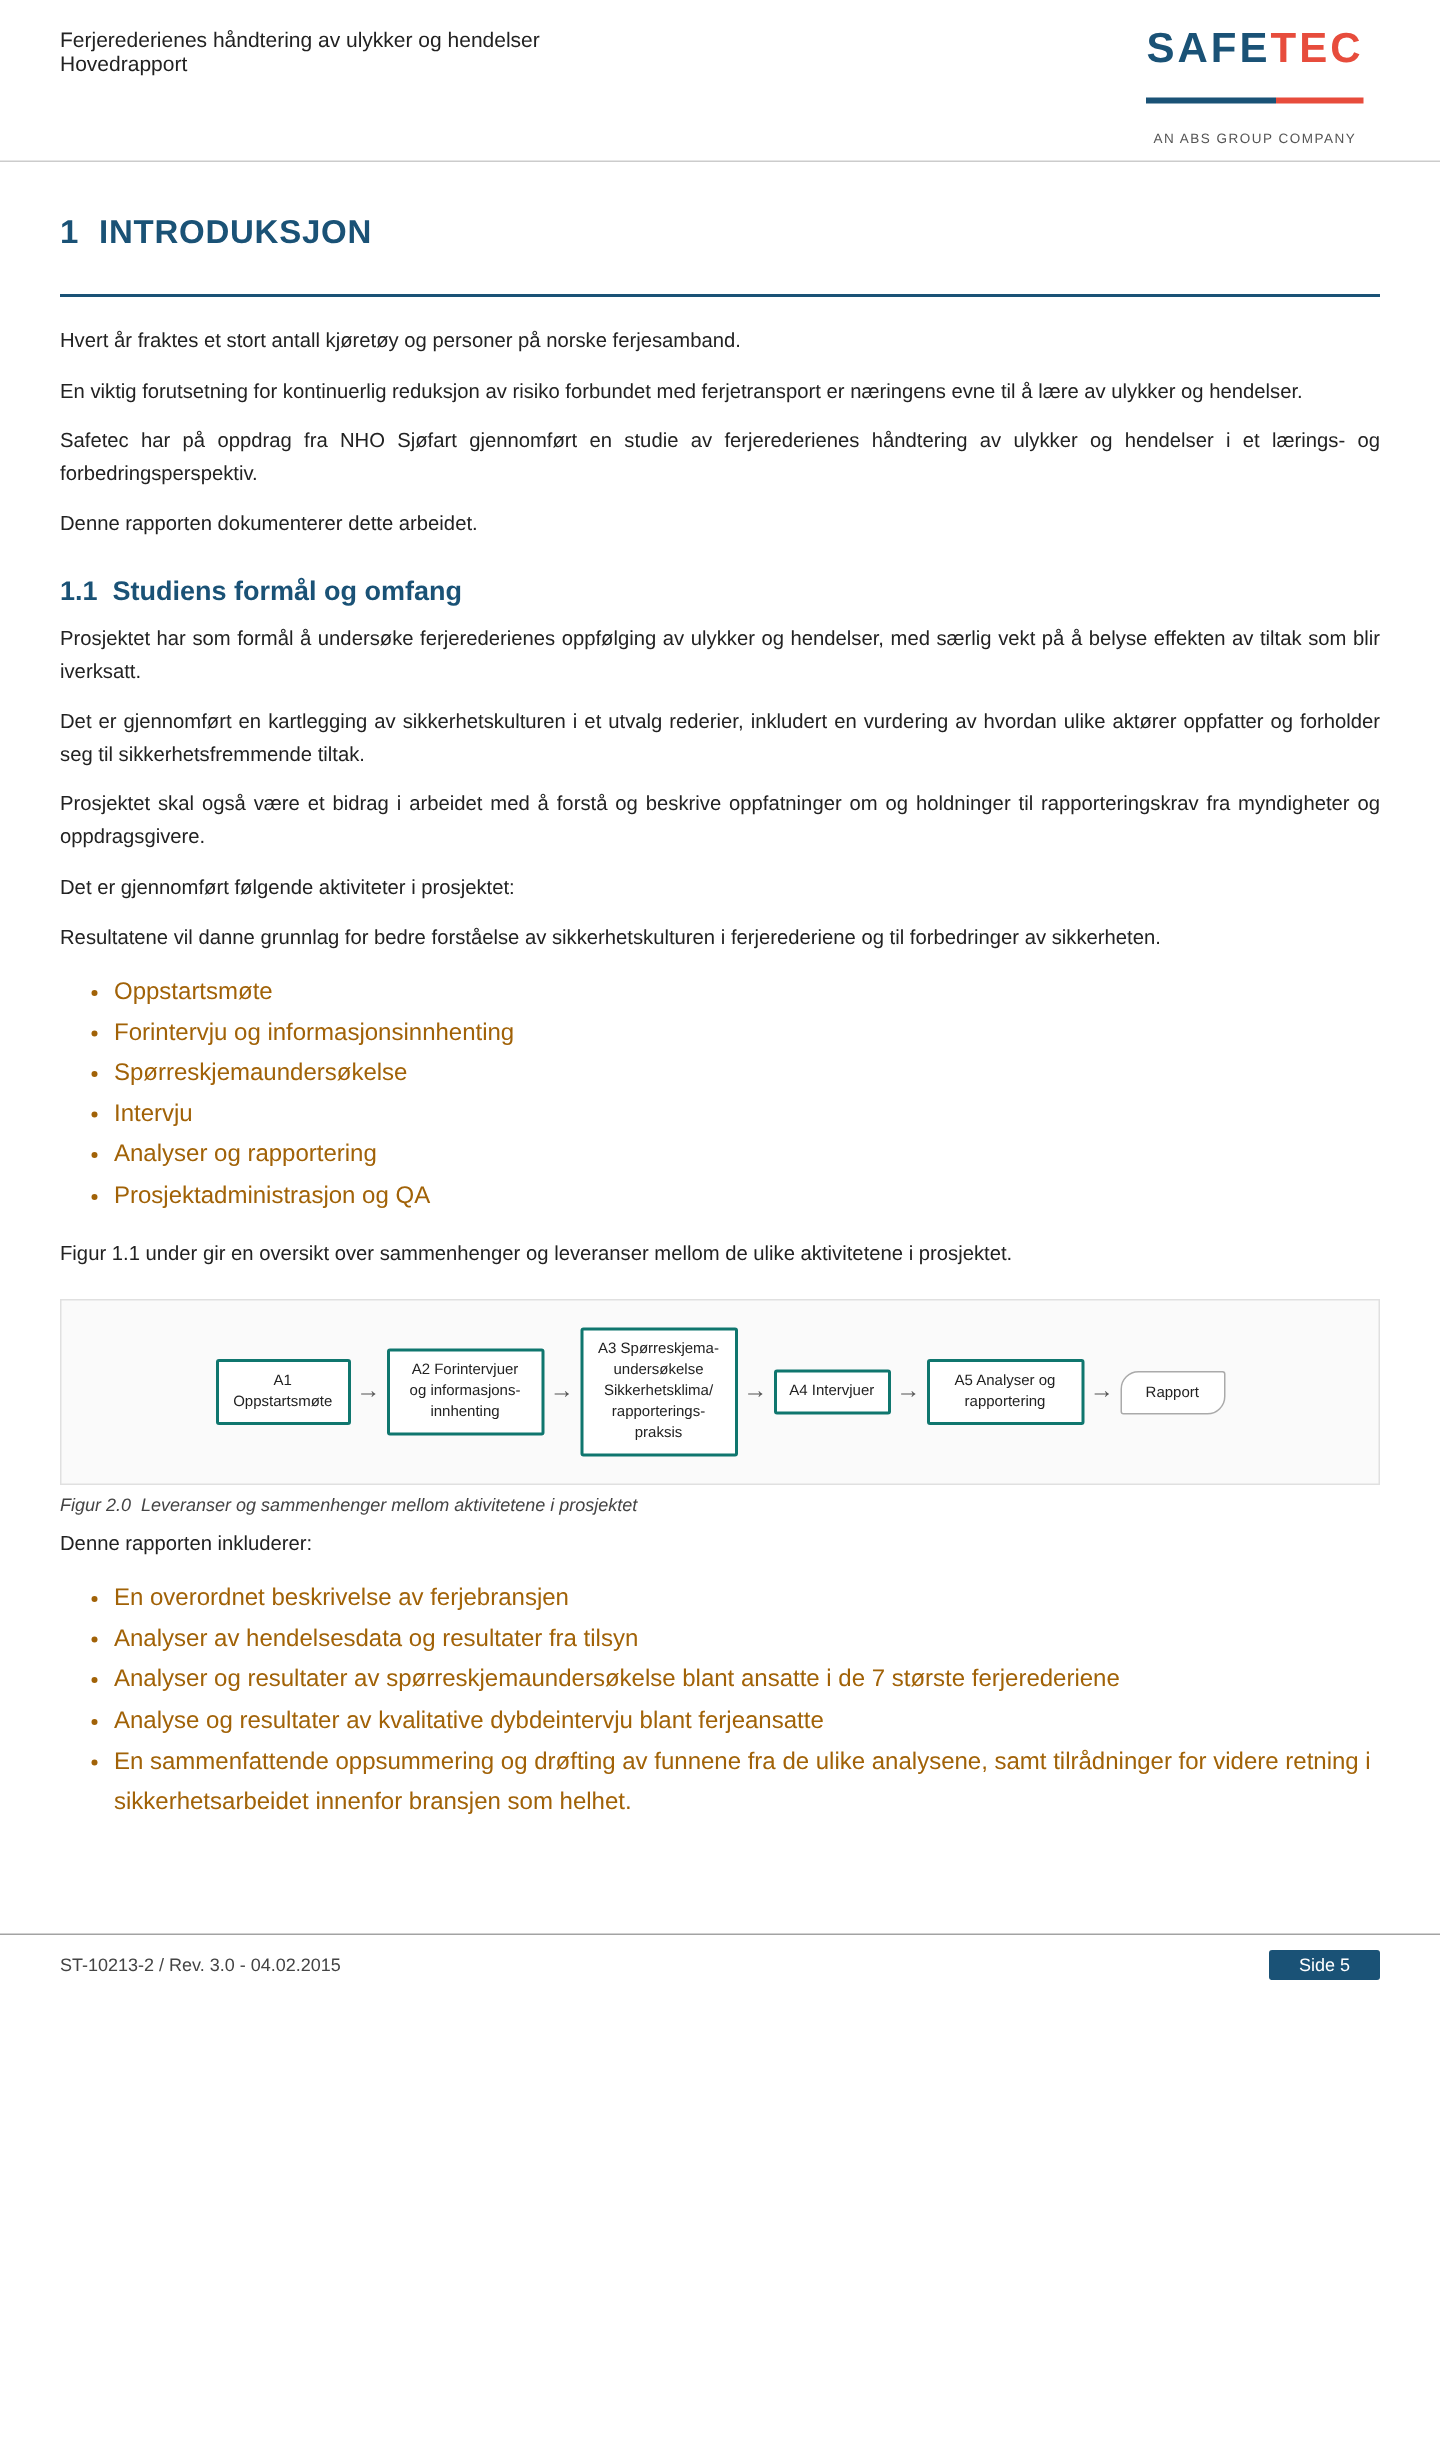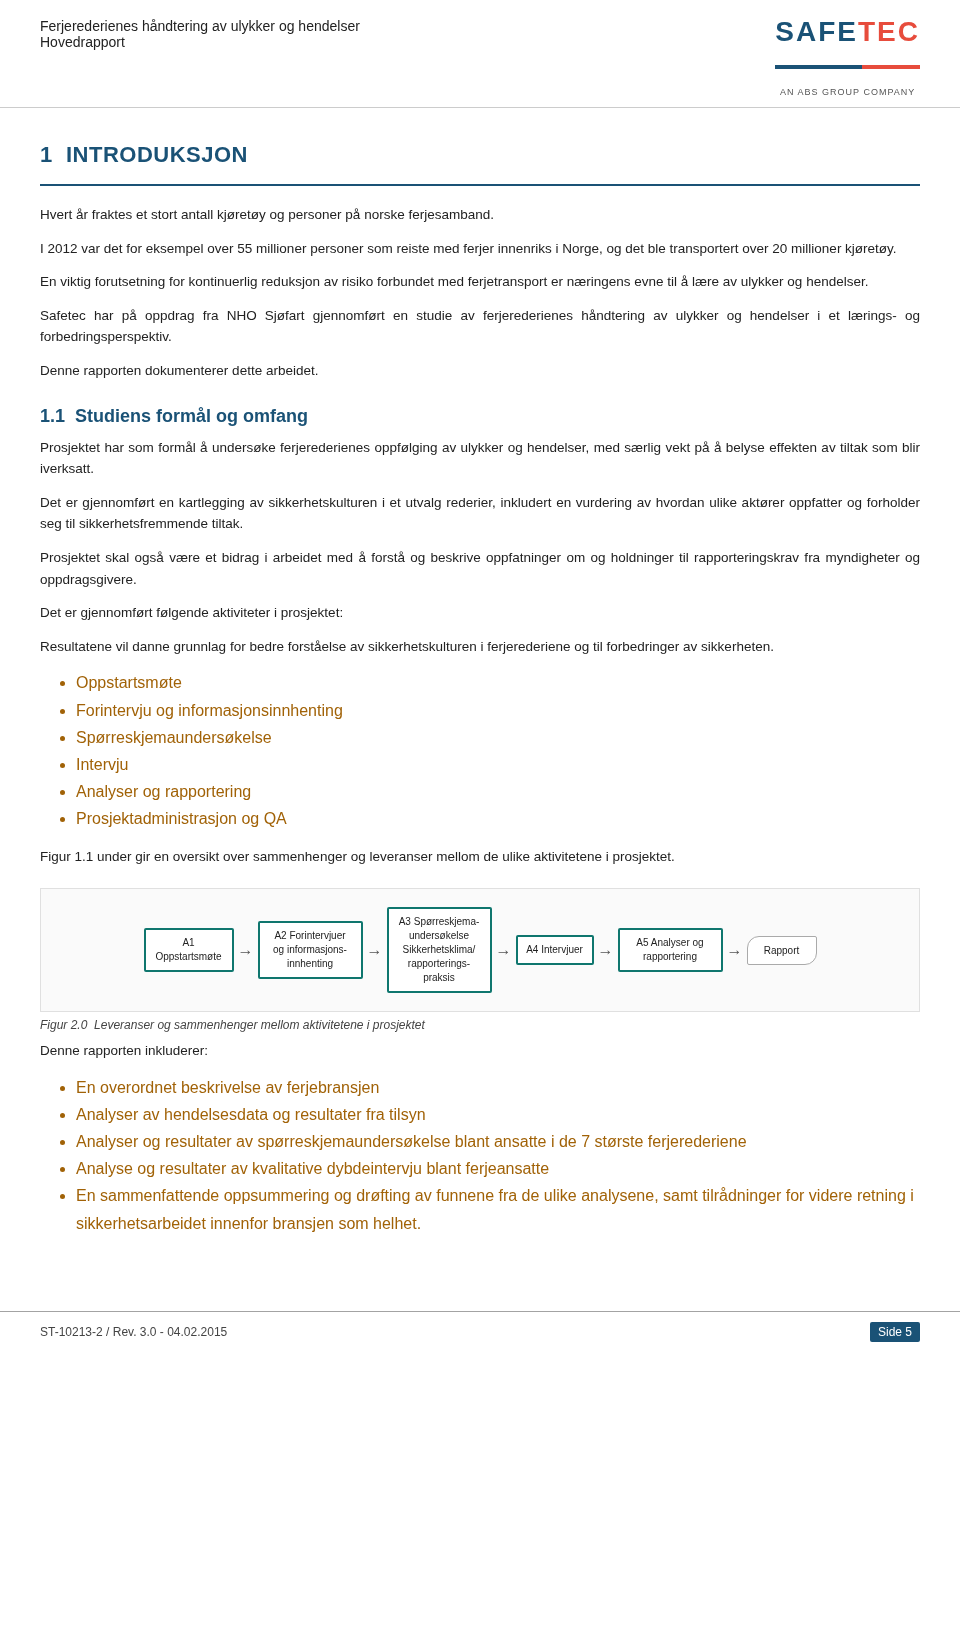--- a/index.html
+++ b/index.html
@@ -14,21 +14,21 @@
       width: 960px;
       min-height: 1629px;
       padding: 0;
       position: relative;
     }
     
     .header {
       display: flex;
       justify-content: space-between;
       align-items: flex-start;
-      padding: 18px 40px 10px 40px;
+      padding: 18px 51px 10px 40px;
       border-bottom: 1px solid #ccc;
       margin-bottom: 0;
     }
     .header-left {
       display: flex;
       flex-direction: column;
     }
     .header-title {
       font-size: 14px;
       color: #222;
@@ -79,21 +79,21 @@
     }
 
     
     .content {
       padding: 24px 40px 30px 40px;
     }
     h1.section-heading {
       font-size: 22px;
       font-weight: bold;
       color: #1a5276;
-      margin-bottom: 16px;
+      margin-bottom: 28px;
       margin-top: 10px;
       letter-spacing: 0.5px;
     }
     h2.subsection-heading {
       font-size: 18px;
       font-weight: bold;
       color: #1a5276;
       margin-bottom: 10px;
       margin-top: 24px;
     }
@@ -182,21 +182,21 @@
       border-top: 1px solid #a3a3a3;
       margin-top: 30px;
     }
     .footer-left {
       font-size: 12px;
       color: #444;
     }
     .page-num-badge {
       background: #1a5276;
       color: #fff;
-      padding: 3px 8px;
+      padding: 3px 20px;
       font-size: 12px;
       border-radius: 2px;
     }
   </style>
 </head>
 <body>
 
 <div class="page">
 
   <div class="header">
@@ -216,21 +216,20 @@
   </div>
 
   <div class="content">
 
     <h1 class="section-heading">
       <span>1</span>&nbsp;&nbsp;<span>INTRODUKSJON</span>
     </h1>
     <hr class="section-divider">
 
     <p>Hvert år fraktes et stort antall kjøretøy og personer på norske ferjesamband.</p>
-    <p>I 2012 var det for eksempel over 55 millioner personer som reiste med ferjer innenriks i Norge, og det ble transportert over 20 millioner kjøretøy.</p>
     <p>En viktig forutsetning for kontinuerlig reduksjon av risiko forbundet med ferjetransport er næringens evne til å lære av ulykker og hendelser.</p>
     <p>Safetec har på oppdrag fra NHO Sjøfart gjennomført en studie av ferjerederienes håndtering av ulykker og hendelser i et lærings- og forbedringsperspektiv.</p>
     <p>Denne rapporten dokumenterer dette arbeidet.</p>
 
     <h2 class="subsection-heading">
       <span>1.1</span>&nbsp;&nbsp;<span>Studiens formål og omfang</span>
     </h2>
 
     <p>Prosjektet har som formål å undersøke ferjerederienes oppfølging av ulykker og hendelser, med særlig vekt på å belyse effekten av tiltak som blir iverksatt.</p>
     <p>Det er gjennomført en kartlegging av sikkerhetskulturen i et utvalg rederier, inkludert en vurdering av hvordan ulike aktører oppfatter og forholder seg til sikkerhetsfremmende tiltak.</p>

